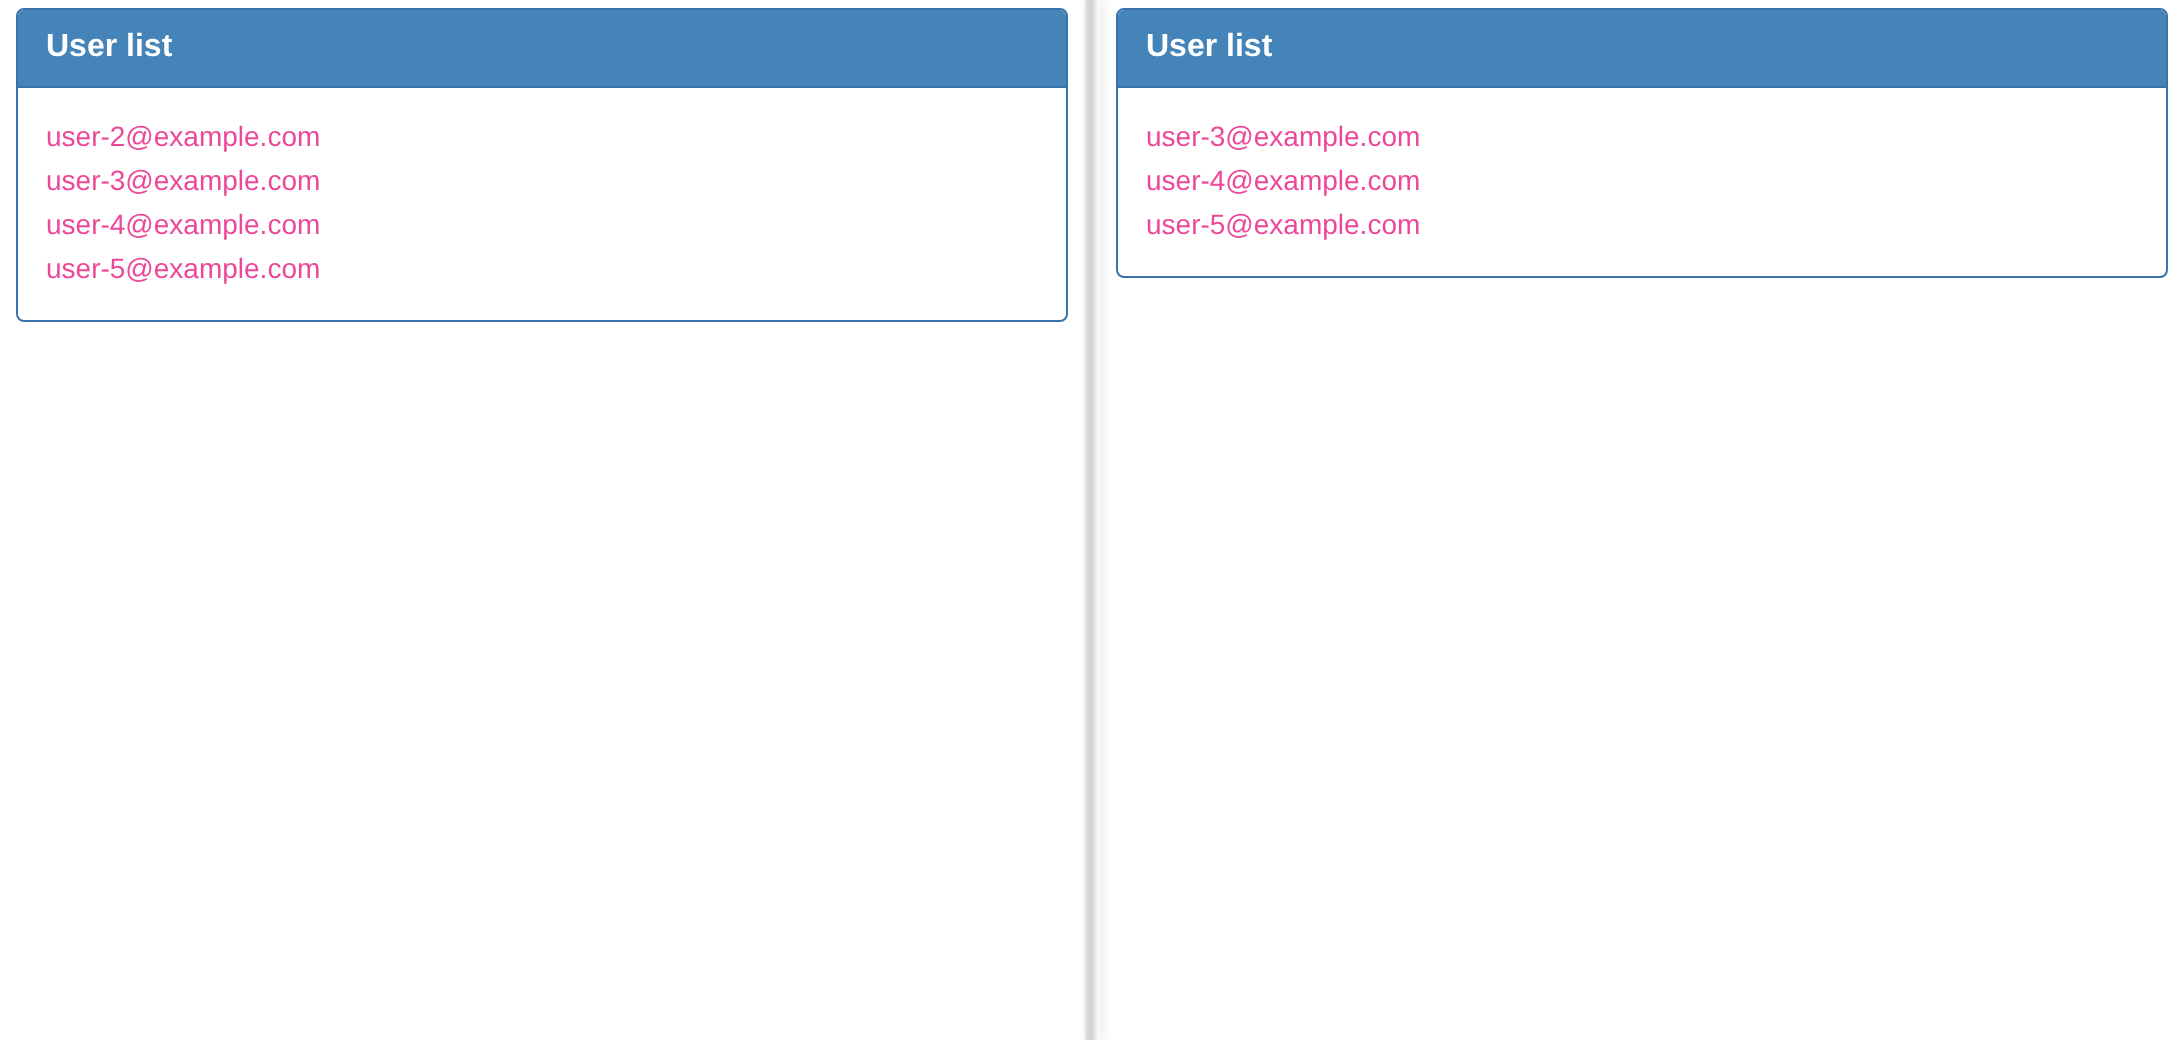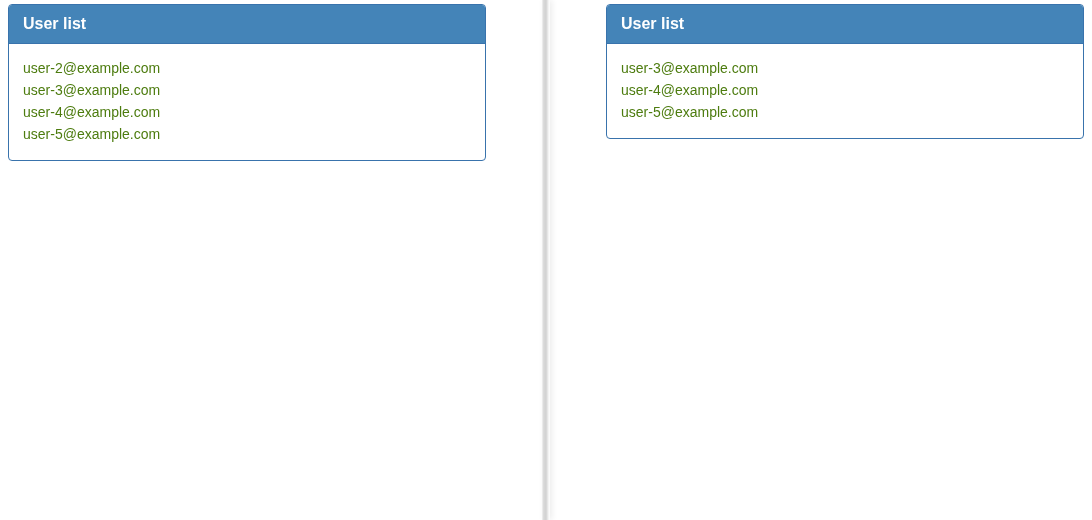--- a/index.html
+++ b/index.html
@@ -12,21 +12,20 @@
       background: #fff;
       width: 1092px;
       height: 520px;
       overflow: hidden;
       position: relative;
     }
     .split {
       display: flex;
       width: 100%;
       height: 100%;
-      gap: 48px;
     }
     .pane {
       width: 50%;
       height: 100%;
       padding: 4px 8px;
       position: relative;
     }
     .divider {
       width: 8px;
       height: 100%;
@@ -51,21 +50,21 @@
       font-weight: 700;
       font-size: 16px;
       padding: 10px 14px;
       border-bottom: 1px solid #3973ac;
     }
     .panel-body {
       padding: 14px;
     }
     .user-link {
       display: block;
-      color: #4d7c0f;
+      color: #ec4899;
       font-size: 14px;
       line-height: 1.5;
       text-decoration: none;
       cursor: pointer;
       margin-bottom: 1px;
     }
   </style>
 </head>
 <body>
 

